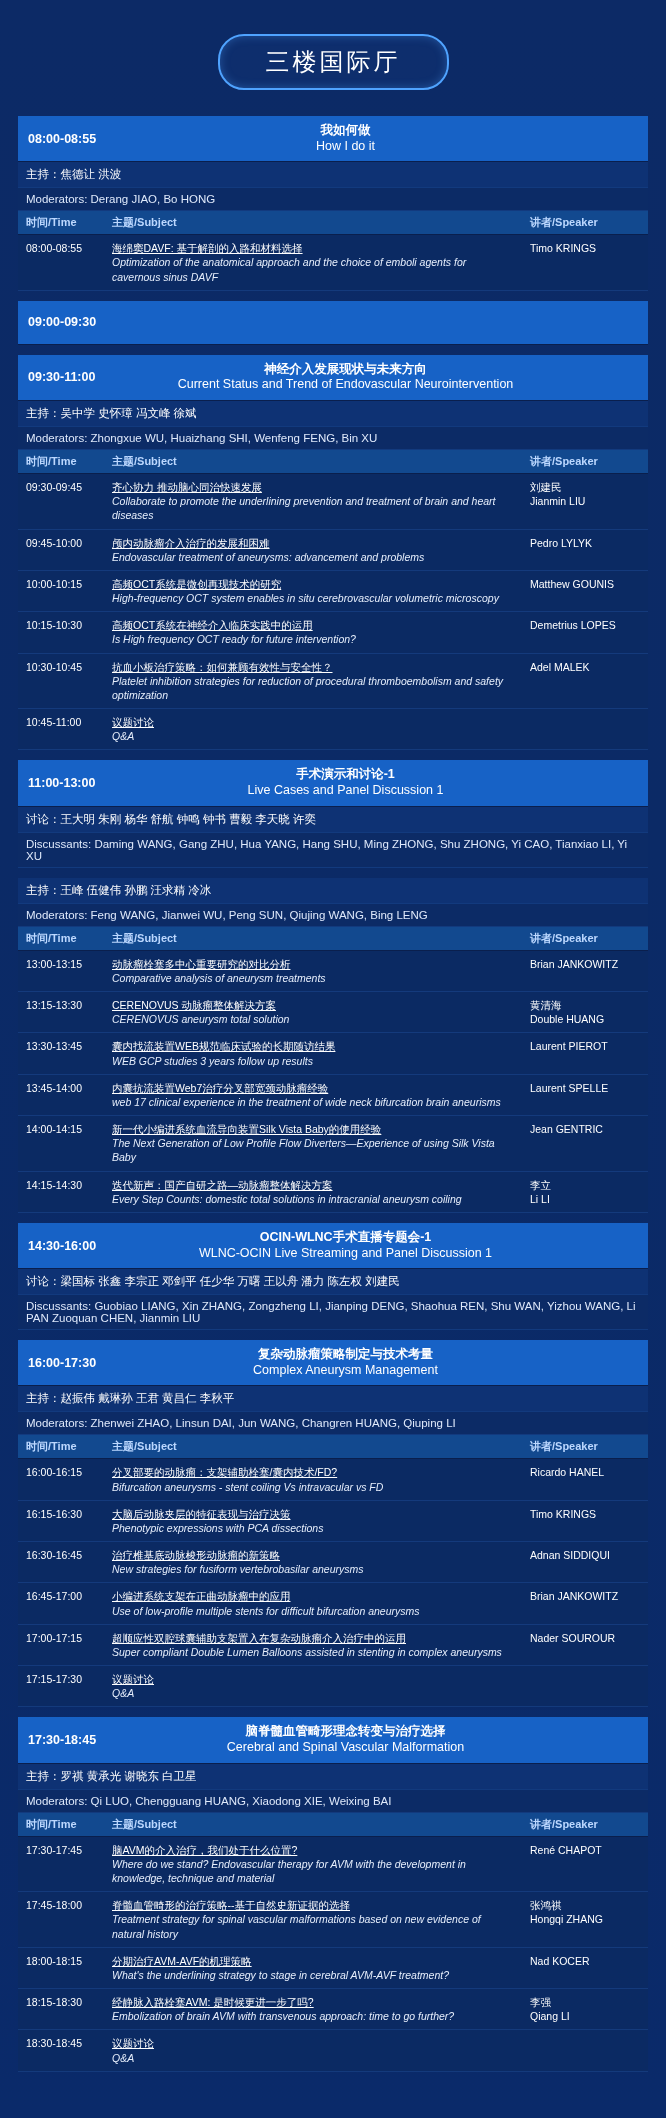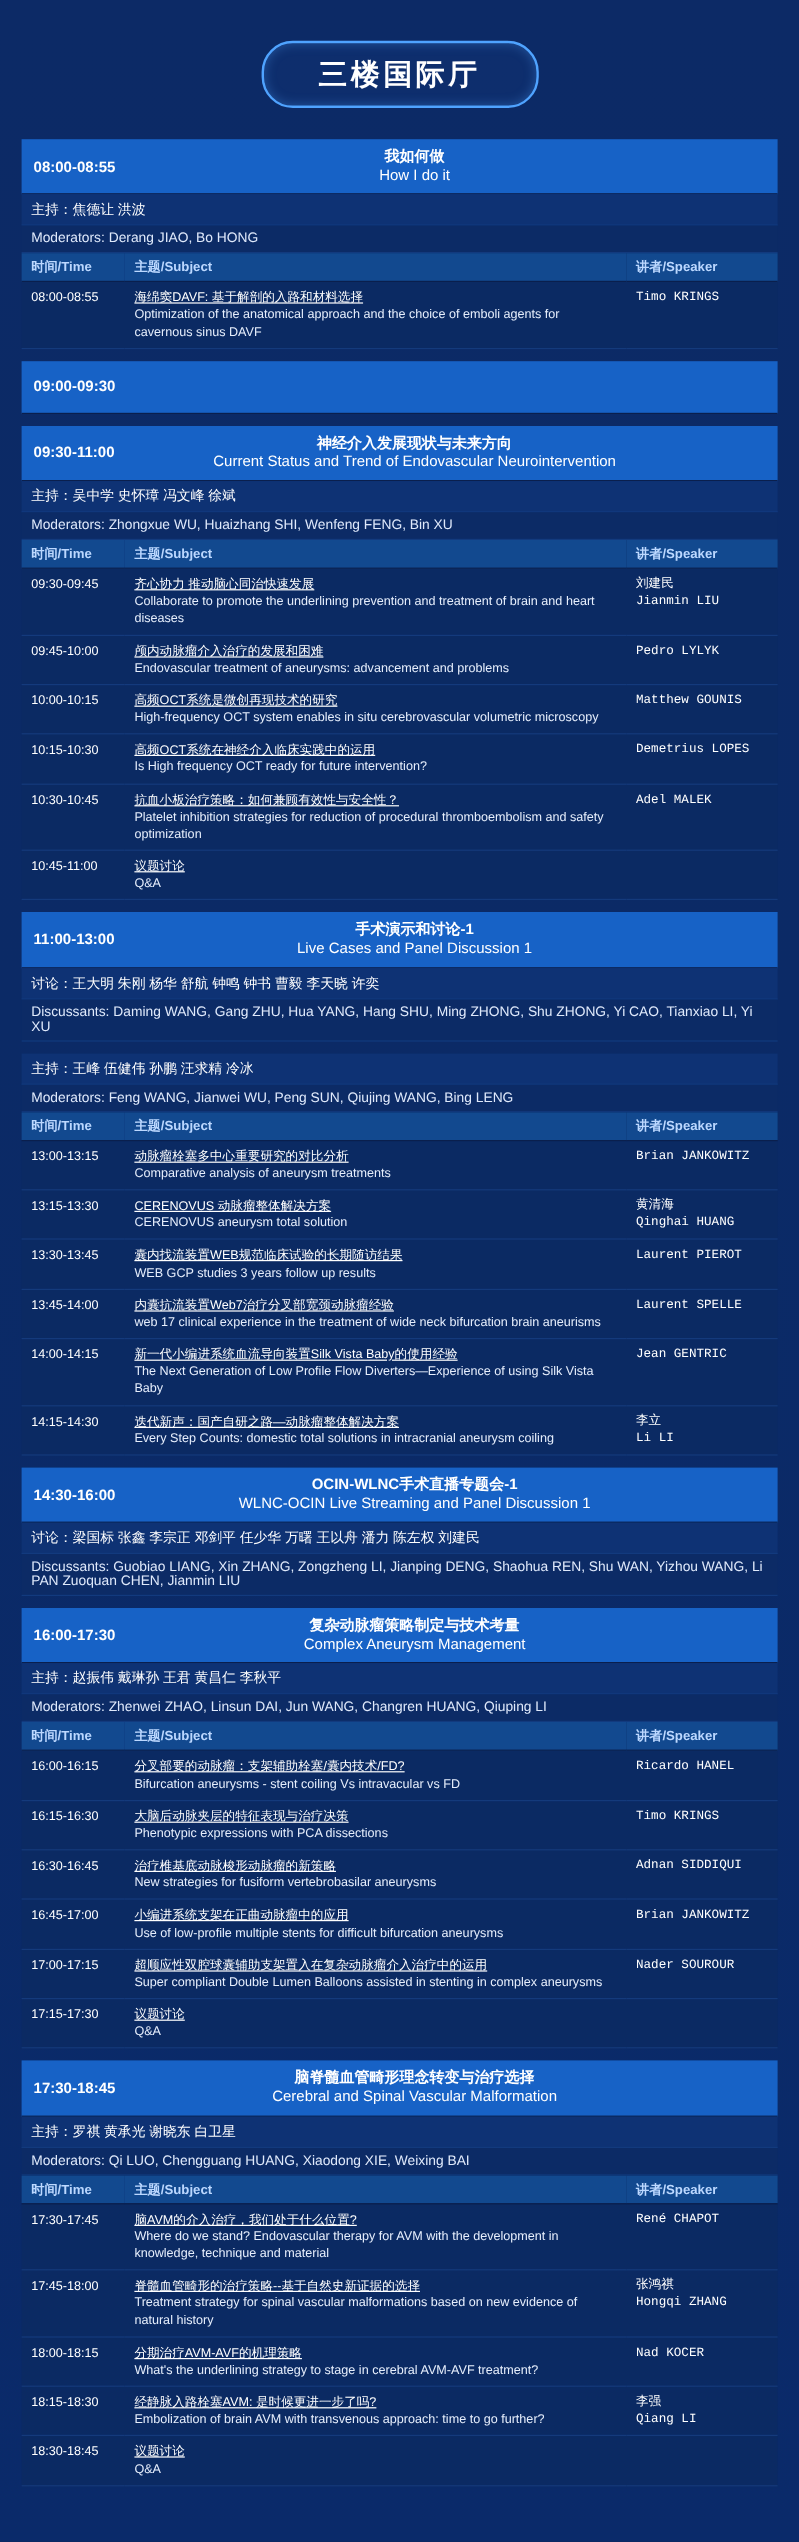--- a/index.html
+++ b/index.html
@@ -20,21 +20,21 @@
   .hall-wrap {
     padding: 34px 0 26px 0;
     display:flex;
     justify-content:center;
   }
   .hall-box {
     border: 2px solid #4fa3ff;
     border-radius: 26px;
     padding: 10px 46px;
     font-size: 24px;
-    font-weight: bold;
+    font-weight: normal;
     letter-spacing: 3px;
     color: #ffffff;
     background: rgba(20,60,130,0.25);
     box-shadow: 0 0 10px rgba(79,163,255,0.35) inset;
   }
   .content { padding: 0 18px; }
 
   .sec-header {
     background: #1762c6;
     border-bottom: 1px solid #0a1f4d;
@@ -88,23 +88,23 @@
   table.sess th.c-time { width: 86px; }
   table.sess th.c-spk { width: 126px; }
   table.sess td {
     font-size: 10.5px;
     padding: 6px 8px;
     vertical-align: top;
     border-bottom: 1px solid #143a7c;
     line-height: 1.35;
   }
   td.c-time { width: 86px; white-space: nowrap; color:#ffffff; }
-  td.c-spk { width: 126px; color:#ffffff;font-family:Liberation Mono, monospace; }
+  td.c-spk { width: 126px; color:#ffffff; }
   td.c-sub .sub-cn { color:#ffffff;text-decoration:underline; }
-  td.c-sub .sub-en { color:#e6eefc; }
+  td.c-sub .sub-en { color:#e6eefc;font-style:italic; }
   .spk-cn { display:block; }
   .spk-en { display:block; }
   .block { margin-bottom: 0; }
   .spacer { height: 10px; }
 </style>
 </head>
 <body>
 
 <div class="page">
 
@@ -278,21 +278,21 @@
               </td>
             </tr>
             <tr>
               <td class="c-time">13:15-13:30</td>
               <td class="c-sub">
                 <div class="sub-cn">CERENOVUS 动脉瘤整体解决方案</div>
                 <div class="sub-en">CERENOVUS aneurysm total solution</div>
               </td>
               <td class="c-spk">
                 <span class="spk-cn">黄清海</span>
-                <span class="spk-en">Qinghai HUANG</span>
+                <span class="spk-en">Double HUANG</span>
               </td>
             </tr>
             <tr>
               <td class="c-time">13:30-13:45</td>
               <td class="c-sub">
                 <div class="sub-cn">囊内找流装置WEB规范临床试验的长期随访结果</div>
                 <div class="sub-en">WEB GCP studies 3 years follow up results</div>
               </td>
               <td class="c-spk">
                 <span class="spk-cn"></span>

